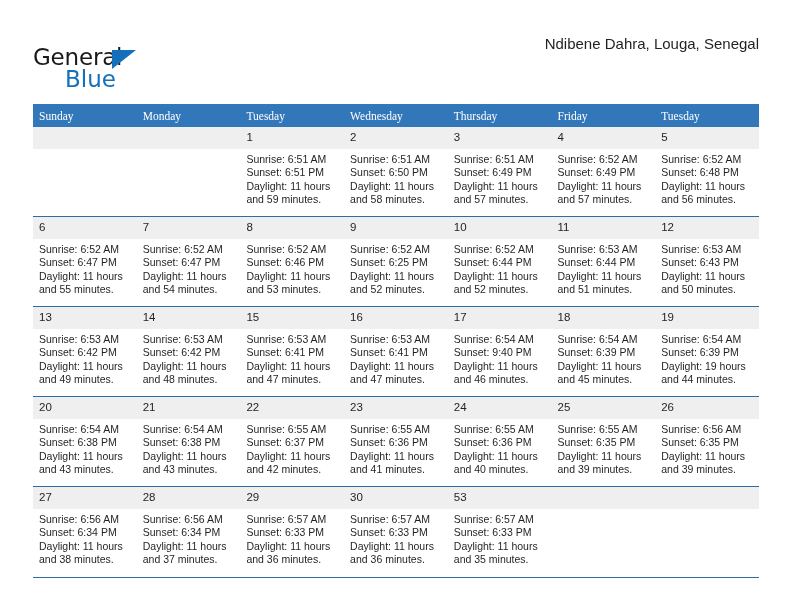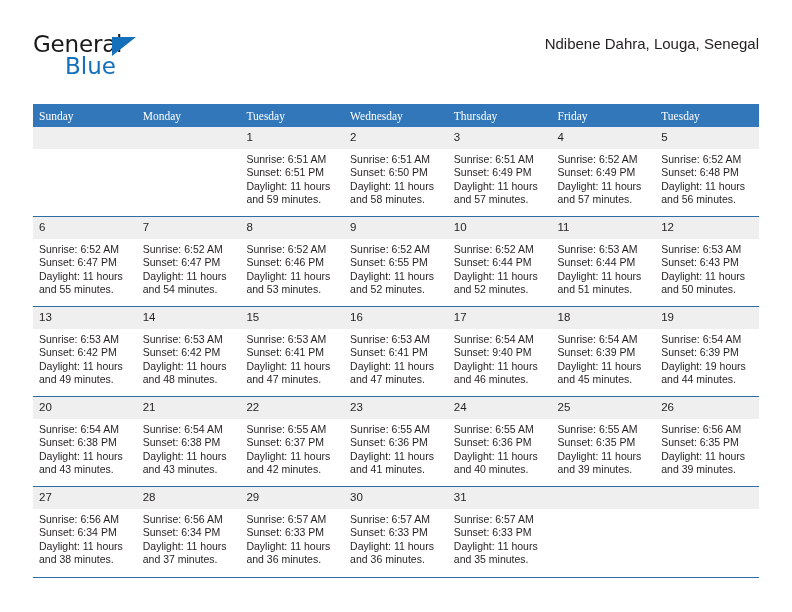--- a/index.html
+++ b/index.html
@@ -25,21 +25,21 @@
   .header {
     position: absolute;
     left: 33px;
     top: 26px;
     right: 33px;
     height: 70px;
   }
   .logo {
     position: absolute;
     left: 0;
-    top: 7px;
+    top: 20px;
     width: 180px;
     height: 56px;
     line-height: 1;
   }
   .logo-row1 {
     position: relative;
     display: block;
     font-size: 23px;
     letter-spacing: -0.2px;
     color: #1a1a1a;
@@ -281,21 +281,21 @@
                 <div>Sunset: 6:46 PM</div>
                 <div>Daylight: 11 hours and 53 minutes.</div>
               </div>
             </div>
           </td>
           <td>
             <div class="daycell">
               <div class="daynum">9</div>
               <div class="events">
                 <div>Sunrise: 6:52 AM</div>
-                <div>Sunset: 6:55 PM</div>
+                <div>Sunset: 6:25 PM</div>
                 <div>Daylight: 11 hours and 52 minutes.</div>
               </div>
             </div>
           </td>
           <td>
             <div class="daycell">
               <div class="daynum">10</div>
               <div class="events">
                 <div>Sunrise: 6:52 AM</div>
                 <div>Sunset: 6:44 PM</div>
@@ -504,21 +504,21 @@
               <div class="daynum">30</div>
               <div class="events">
                 <div>Sunrise: 6:57 AM</div>
                 <div>Sunset: 6:33 PM</div>
                 <div>Daylight: 11 hours and 36 minutes.</div>
               </div>
             </div>
           </td>
           <td>
             <div class="daycell">
-              <div class="daynum">31</div>
+              <div class="daynum">53</div>
               <div class="events">
                 <div>Sunrise: 6:57 AM</div>
                 <div>Sunset: 6:33 PM</div>
                 <div>Daylight: 11 hours and 35 minutes.</div>
               </div>
             </div>
           </td>
           <td>
             <div class="daycell cell-blank">
               <div class="daynum empty"></div>

